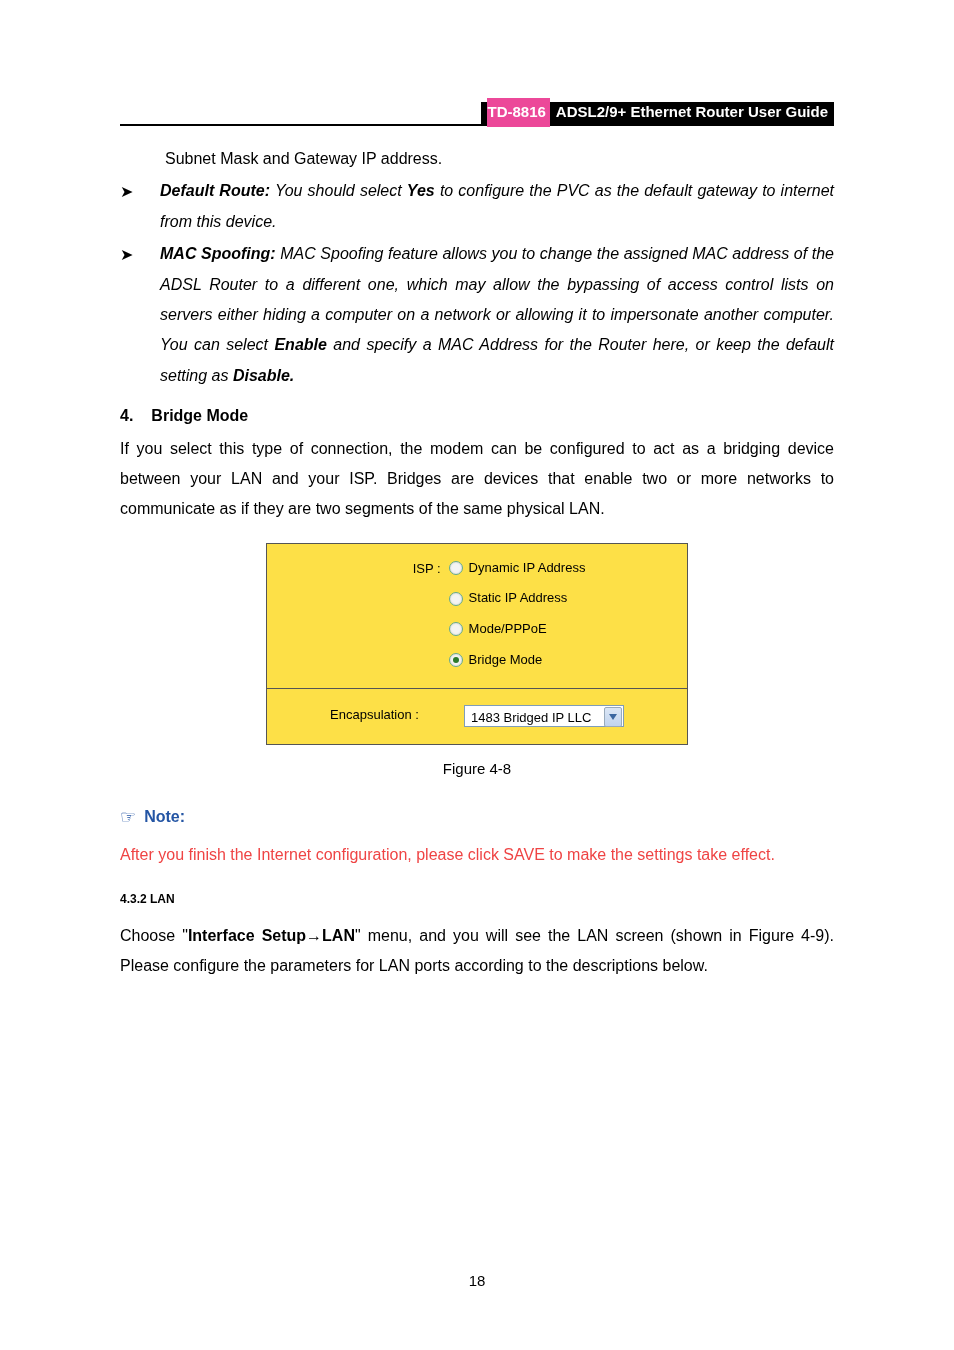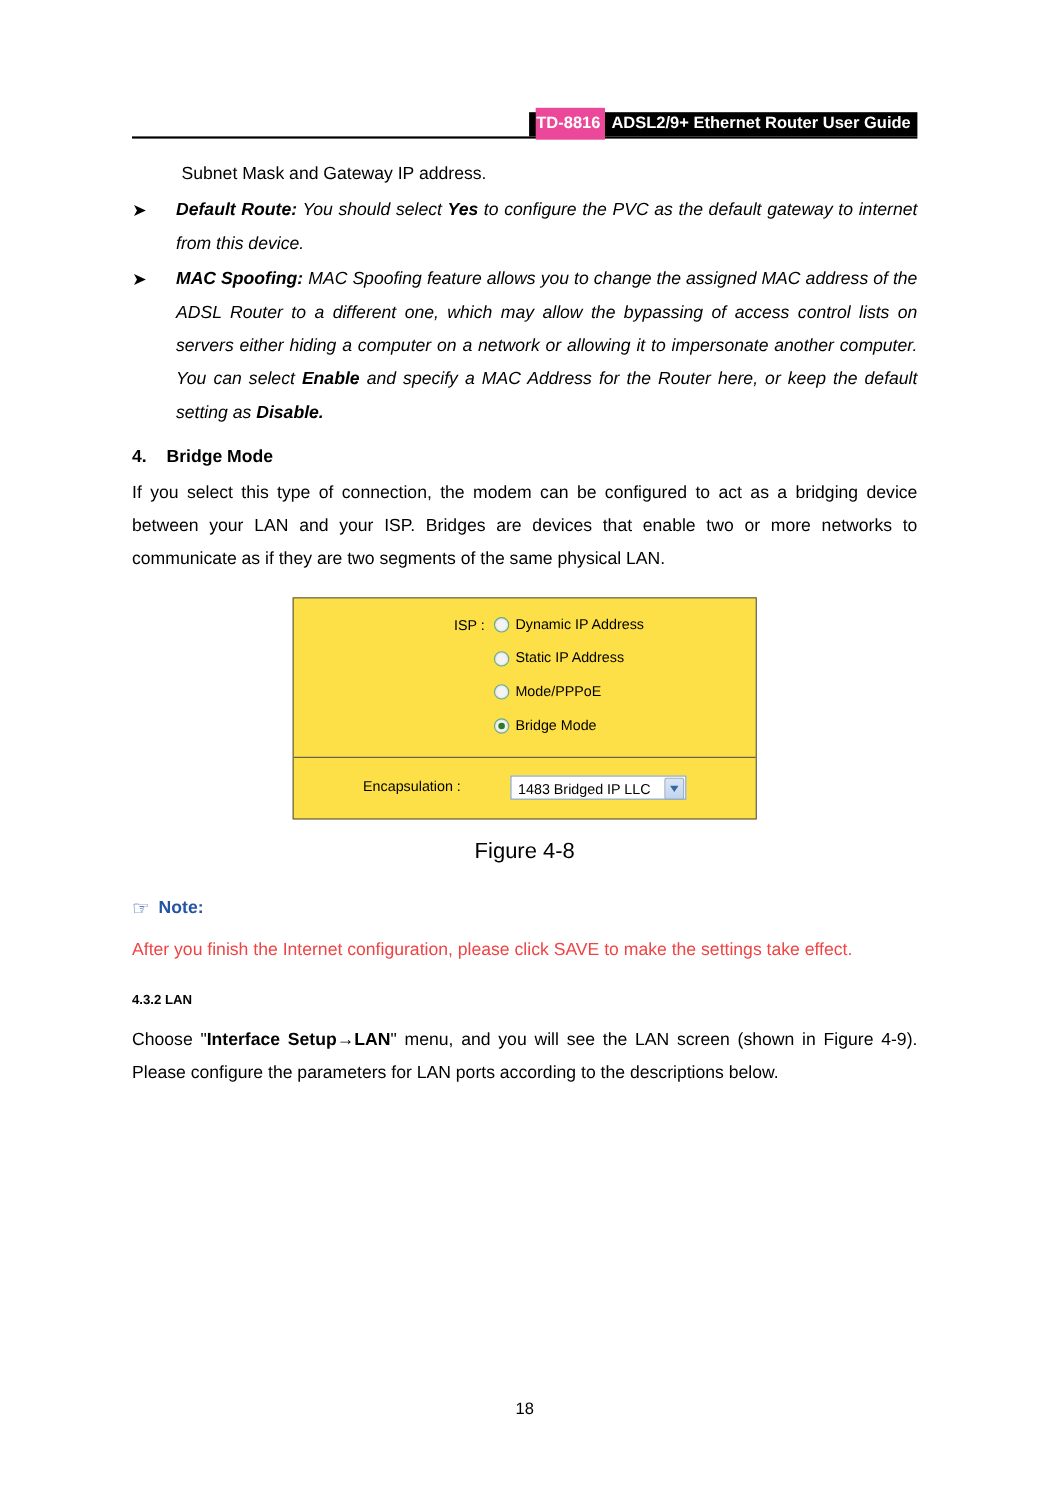--- a/index.html
+++ b/index.html
@@ -154,21 +154,21 @@
     background: linear-gradient(#dbe6f5, #c1d4ee);
     border: 1px solid #9ab;
     border-radius: 2px;
     display: flex;
     align-items: center;
     justify-content: center;
   }
   .select-box .btn svg { width: 8px; height: 6px; }
   .fig-caption {
     margin-top: 10px;
-    font-size: 20px;
+    font-size: 15px;
   }
   .note-row {
     margin-top: 16px;
     display: flex;
     align-items: center;
     gap: 8px;
     color: #2455a4;
   }
   .note-row .hand {
     font-size: 18px;

